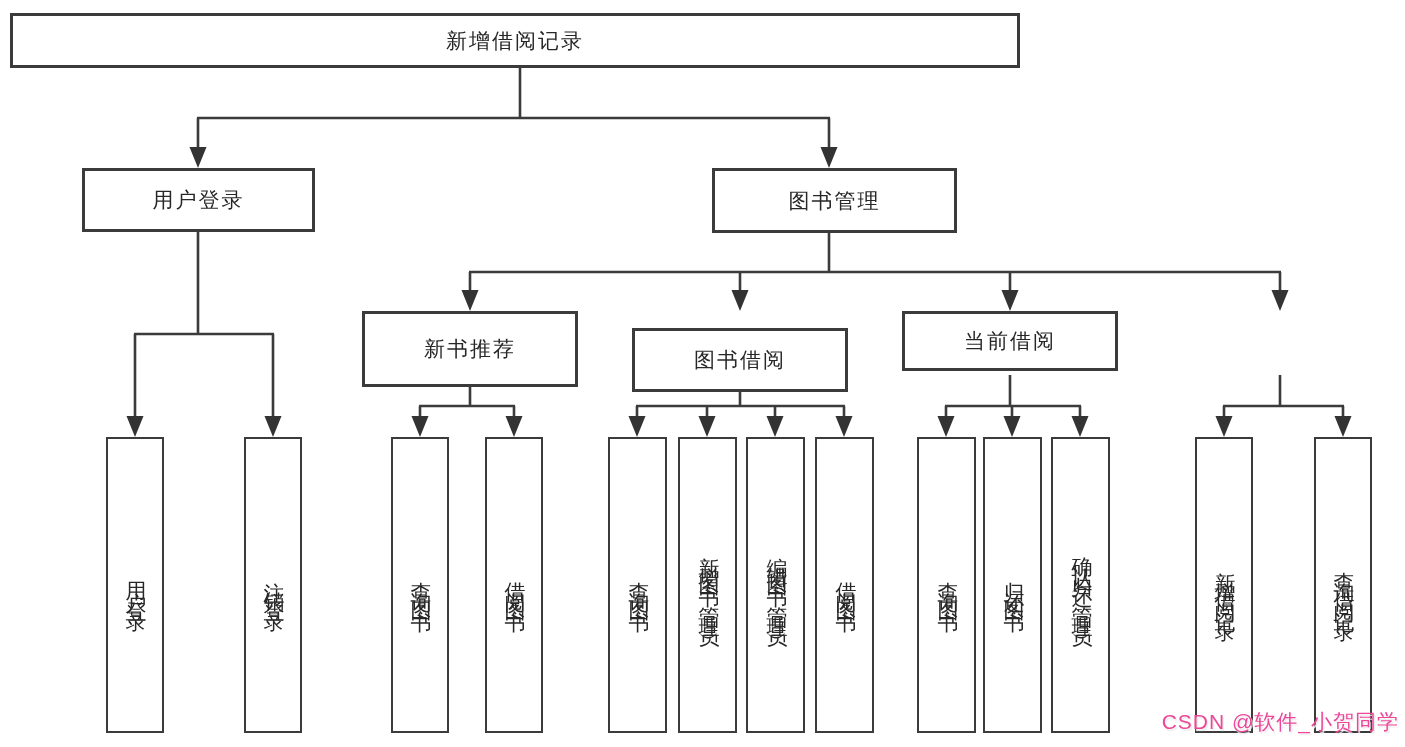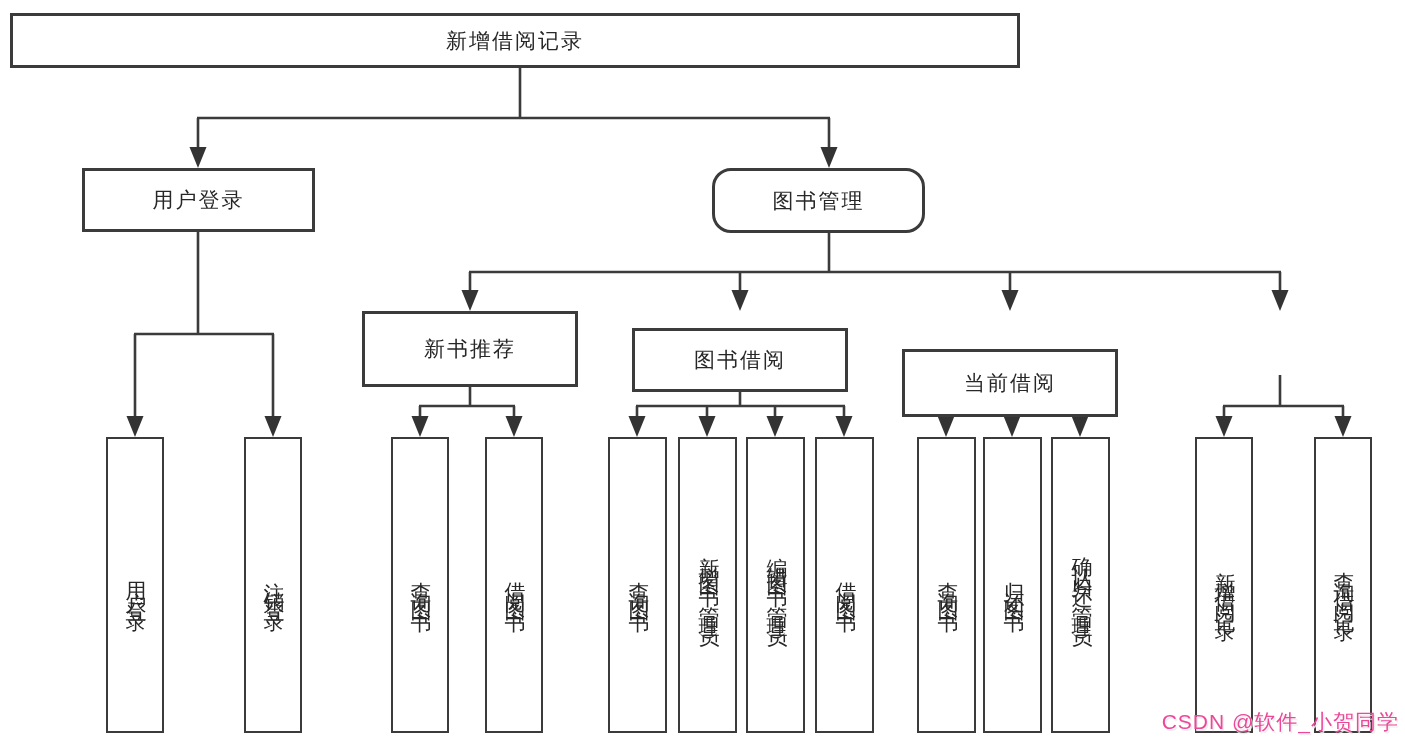--- a/index.html
+++ b/index.html
@@ -92,25 +92,25 @@
       <polygon points="1003.5,416 1020.5,416 1012,437"></polygon>
       <polygon points="1071.5,416 1088.5,416 1080,437"></polygon>
       <polygon points="1215.5,416 1232.5,416 1224,437"></polygon>
       <polygon points="1334.5,416 1351.5,416 1343,437"></polygon>
     </g>
   </svg>
 
   <div class="box" style="left:10px; top:13px; width:1010px; height:55px;">新增借阅记录</div>
 
   <div class="box" style="left:82px; top:168px; width:233px; height:64px;">用户登录</div>
-  <div class="box" style="left:712px; top:168px; width:213px; height:65px;border-radius:19px;">图书管理</div>
+  <div class="box" style="left:712px; top:168px; width:245px; height:65px;">图书管理</div>
 
   <div class="box" style="left:362px; top:311px; width:216px; height:76px;">新书推荐</div>
   <div class="box" style="left:632px; top:311px; width:216px; height:64px;margin-top:17px;">图书借阅</div>
-  <div class="box" style="left:902px; top:311px; width:216px; height:68px;margin-top:38px;">当前借阅</div>
+  <div class="box" style="left:902px; top:311px; width:216px; height:60px;">当前借阅</div>
 
   <div class="box leaf" style="left:106px; top:437px; width:58px; height:296px;">用户登录</div>
   <div class="box leaf" style="left:244px; top:437px; width:58px; height:296px;">注销登录</div>
 
   <div class="box leaf" style="left:391px; top:437px; width:58px; height:296px;">查询图书</div>
   <div class="box leaf" style="left:485px; top:437px; width:58px; height:296px;">借阅图书</div>
 
   <div class="box leaf" style="left:608px; top:437px; width:59px; height:296px;">查询图书</div>
   <div class="box leaf" style="left:678px; top:437px; width:59px; height:296px;">新增图书（管理员）</div>
   <div class="box leaf" style="left:746px; top:437px; width:59px; height:296px;">编辑图书（管理员）</div>

